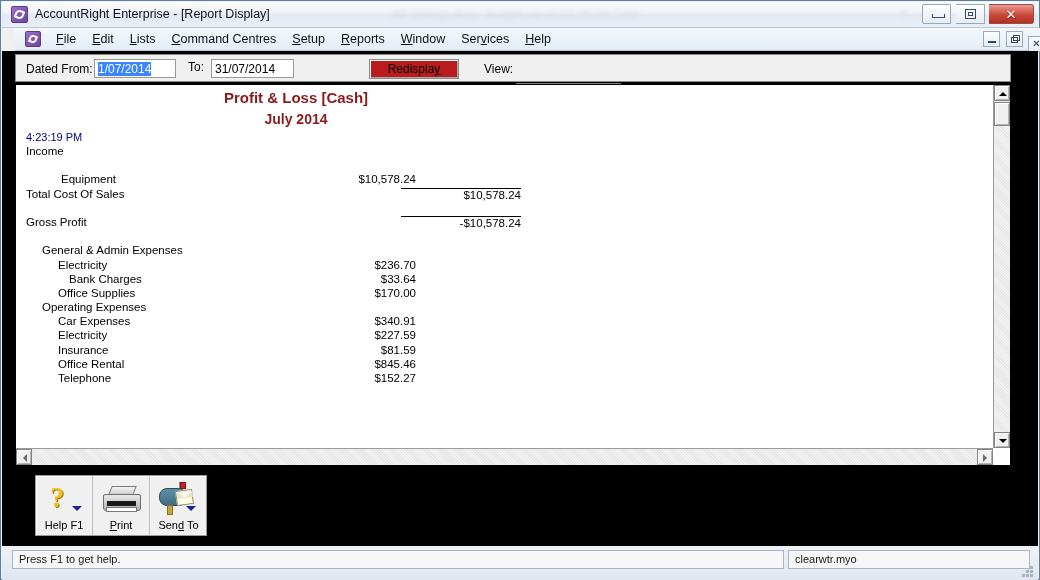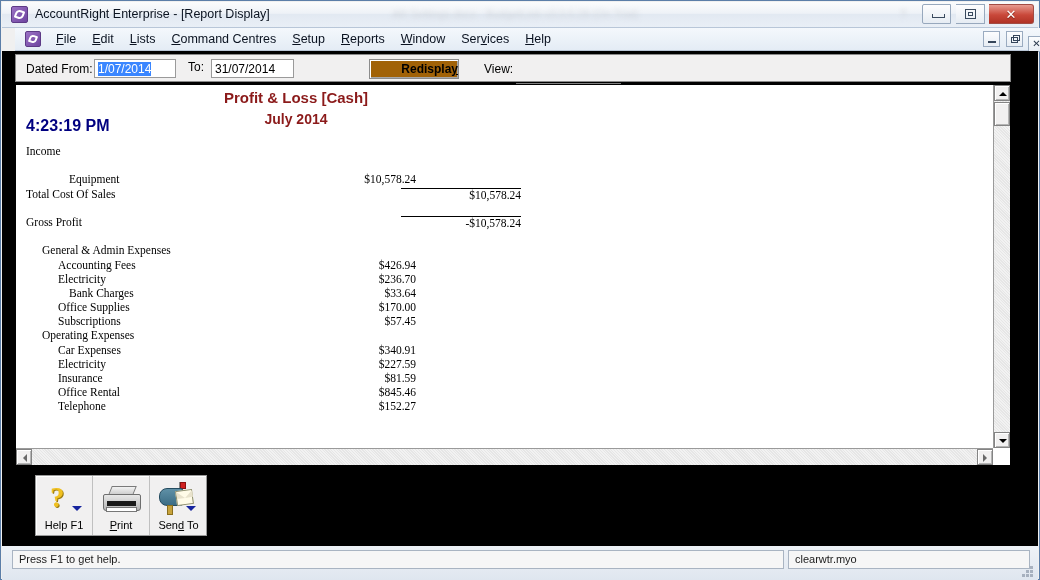--- a/index.html
+++ b/index.html
@@ -116,26 +116,25 @@
     box-sizing:border-box;
   }
   .lbl{position:absolute;font-size:12px;color:#000;}
   .tbox{
     position:absolute;background:#fff;border:1px solid #9a9a9a;
     box-sizing:border-box;font-size:12px;color:#000;
     padding:1px 3px;line-height:16px;height:19px;
   }
   .sel-text{background:#3a86ff;color:#fff;}
   .btn3d{
-    position:absolute;background:#a16207;
+    position:absolute;background:#b91c1c;
     border:1px solid #8c8c8c;
     box-shadow:inset 1px 1px 0 #ffffff, inset -1px -1px 0 #a8a8a8;
-    font-size:12px;color:#000;text-align:right;box-sizing:border-box;
+    font-size:12px;color:#000;text-align:center;box-sizing:border-box;
     cursor:default;
-    font-weight:bold;
   }
   .combo{
     position:absolute;background:#fff;border:1px solid #7f7f7f;
     box-sizing:border-box;font-size:12px;color:#000;height:20px;
     line-height:18px;padding-left:4px;
   }
   .combo-arrow{
     position:absolute;right:1px;top:1px;width:16px;height:16px;
     background:#f1f0f0;border:1px solid #9a9a9a;
     box-shadow:inset 1px 1px 0 #fff;box-sizing:border-box;
@@ -155,23 +154,23 @@
   .rpt-title{
     position:absolute;left:0;top:4px;width:560px;text-align:center;
     font-size:15px;font-weight:bold;color:#8b1a1a;
     font-family:"Liberation Sans","DejaVu Sans",sans-serif;
   }
   .rpt-sub{
     position:absolute;left:0;top:26px;width:560px;text-align:center;
     font-size:14px;font-weight:bold;color:#8b1a1a;
   }
   .rpt-time{
-    position:absolute;left:10px;top:32px;font-size:16px;font-weight:bold;color:#000080;
-  }
-  .rlines{position:absolute;left:0;top:60px;width:960px;font-family:Liberation Serif, serif;}
+    position:absolute;left:10px;top:46px;font-size:11px;font-weight:normal;color:#000080;
+  }
+  .rlines{position:absolute;left:0;top:60px;width:960px;}
   .rline{position:relative;height:14.2px;font-size:11.5px;color:#000;}
   .rname{position:absolute;white-space:nowrap;}
   .ramt{position:absolute;left:270px;width:130px;text-align:right;white-space:nowrap;}
   .ramt2{position:absolute;left:385px;width:120px;text-align:right;white-space:nowrap;}
   .ruled{border-top:1px solid #000;padding-top:0px;}
 
   
   .vsb{
     position:absolute;right:0;top:0;width:17px;bottom:17px;
     background:repeating-linear-gradient(45deg,#f2f2f2,#f2f2f2 1px,#e6e6e6 1px,#e6e6e6 2px);
@@ -307,59 +306,51 @@
         <div class="rpt-sub">July 2014</div>
         <div class="rpt-time">4:23:19 PM</div>
         <div class="rlines" id="rlines">
             <div class="rline">
               <span class="rname" style="left: 10px;">Income</span>
             </div>
             <div class="rline">
               <span class="rname" style="left: 10px;"></span>
             </div>
             <div class="rline">
-              <span class="rname" style="left: 42px; padding-left: 11px;">Equipment</span>
+              <span class="rname" style="left: 34px; padding-left: 11px;">Equipment</span>
               <span class="ramt">$10,578.24</span>
             </div>
             <div class="rline">
               <span class="rname" style="left: 10px;">Total Cost Of Sales</span>
               <span class="ramt2 ruled">$10,578.24</span>
             </div>
             <div class="rline">
               <span class="rname" style="left: 10px;"></span>
             </div>
             <div class="rline">
               <span class="rname" style="left: 10px;">Gross Profit</span>
               <span class="ramt2 ruled">-$10,578.24</span>
             </div>
             <div class="rline">
               <span class="rname" style="left: 10px;"></span>
             </div>
             <div class="rline">
               <span class="rname" style="left: 26px;">General &amp; Admin Expenses</span>
             </div>
             <div class="rline">
-              <span class="rname" style="left: 42px;">Accounting Fees</span>
-              <span class="ramt">$426.94</span>
-            </div>
-            <div class="rline">
               <span class="rname" style="left: 42px;">Electricity</span>
               <span class="ramt">$236.70</span>
             </div>
             <div class="rline">
               <span class="rname" style="left: 42px; margin-left: 11px;">Bank Charges</span>
               <span class="ramt">$33.64</span>
             </div>
             <div class="rline">
               <span class="rname" style="left: 42px;">Office Supplies</span>
               <span class="ramt">$170.00</span>
-            </div>
-            <div class="rline">
-              <span class="rname" style="left: 42px;">Subscriptions</span>
-              <span class="ramt">$57.45</span>
             </div>
             <div class="rline">
               <span class="rname" style="left: 26px;">Operating Expenses</span>
             </div>
             <div class="rline">
               <span class="rname" style="left: 42px;">Car Expenses</span>
               <span class="ramt">$340.91</span>
             </div>
             <div class="rline">
               <span class="rname" style="left: 42px;">Electricity</span>

